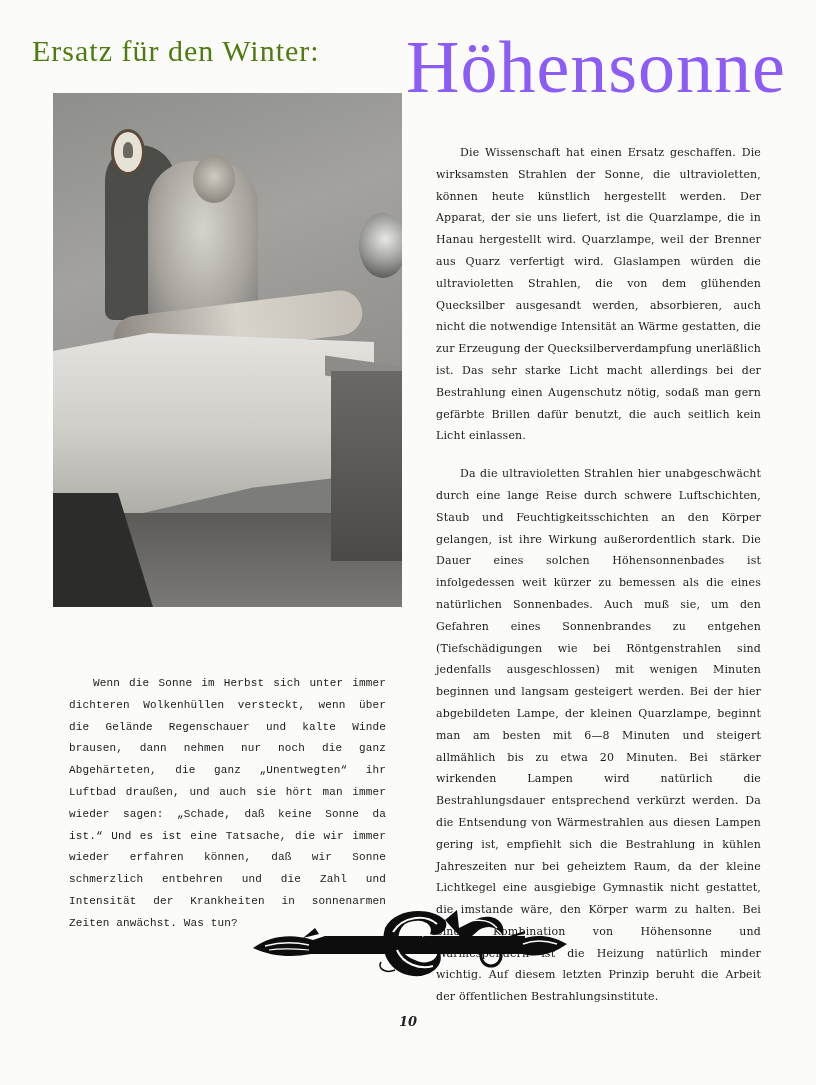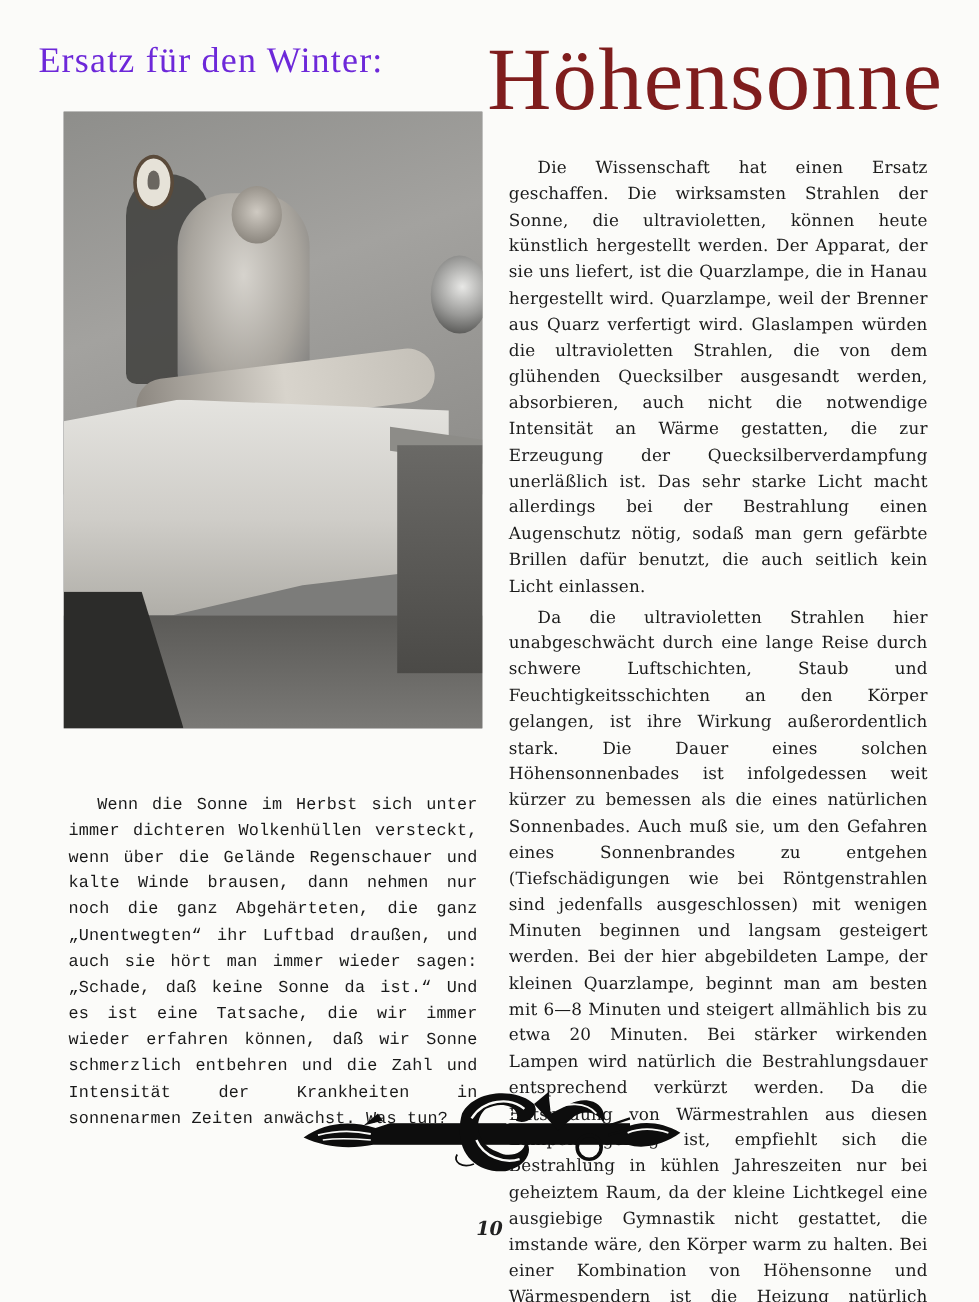--- a/index.html
+++ b/index.html
@@ -5,27 +5,27 @@
   html, body { margin: 0; padding: 0; }
   body {
     width: 816px; height: 1085px; position: relative; overflow: hidden;
     background: #fbfbf9;
     font-family: "DejaVu Serif", "Liberation Serif", serif;
     color: #1a1a1a;
   }
   .title-small {
     position: absolute; left: 32px; top: 34px;
     font-family: "Liberation Serif", "DejaVu Serif", serif;
-    font-size: 30px; letter-spacing: 1px; color: #6d28d9;
+    font-size: 30px; letter-spacing: 1px; color: #4d7c0f;
     white-space: nowrap;
   }
   .title-large {
     position: absolute; left: 406px; top: 30px;
     font-family: "Liberation Serif", "DejaVu Serif", serif;
-    font-size: 74px; line-height: 74px; letter-spacing: 1px; color: #7f1d1d;
+    font-size: 74px; line-height: 74px; letter-spacing: 1px; color: #8b5cf6;
     white-space: nowrap;
   }
   .photo {
     position: absolute; left: 53px; top: 93px; width: 349px; height: 514px;
     background: #7c7c7a; overflow: hidden;
   }
   .photo .wall {
     position: absolute; left: 0; top: 0; width: 100%; height: 62%;
     background: linear-gradient(160deg, #8e8e8b 0%, #a3a29f 45%, #8c8b88 100%);
   }
@@ -83,31 +83,31 @@
     background: #8d8c88; transform: skewY(8deg);
   }
 
   .col-right {
     position: absolute; left: 420px; top: 126px; width: 357px;
   }
   .col-left {
     position: absolute; left: 53px; top: 657px; width: 349px; font-family: Liberation Mono, monospace;
   }
   .col-right p, .col-left p {
-    margin: 4px; font-size: 14px; line-height: 21.8px;
+    margin: 16px; font-size: 11px; line-height: 21.8px;
     text-align: justify; text-indent: 24px; letter-spacing: 0.15px;
     hyphens: manual;
   }
   .ornament {
     position: absolute; left: 245px; top: 898px; width: 330px; height: 85px;
   }
   .page-number {
     position: absolute; left: 0; width: 816px; top: 1014px;
     text-align: center; font-style: italic; font-weight: bold;
-    font-family: "DejaVu Serif", serif; font-size: 16px; color: #222;
+    font-family: "DejaVu Serif", serif; font-size: 13px; color: #222;
   }
 </style>
 </head>
 <body>
 
 <div class="title-small">Ersatz für den Winter:</div>
 <div class="title-large">Höhensonne</div>
 
 <div class="photo">
   <div class="wall"></div>

